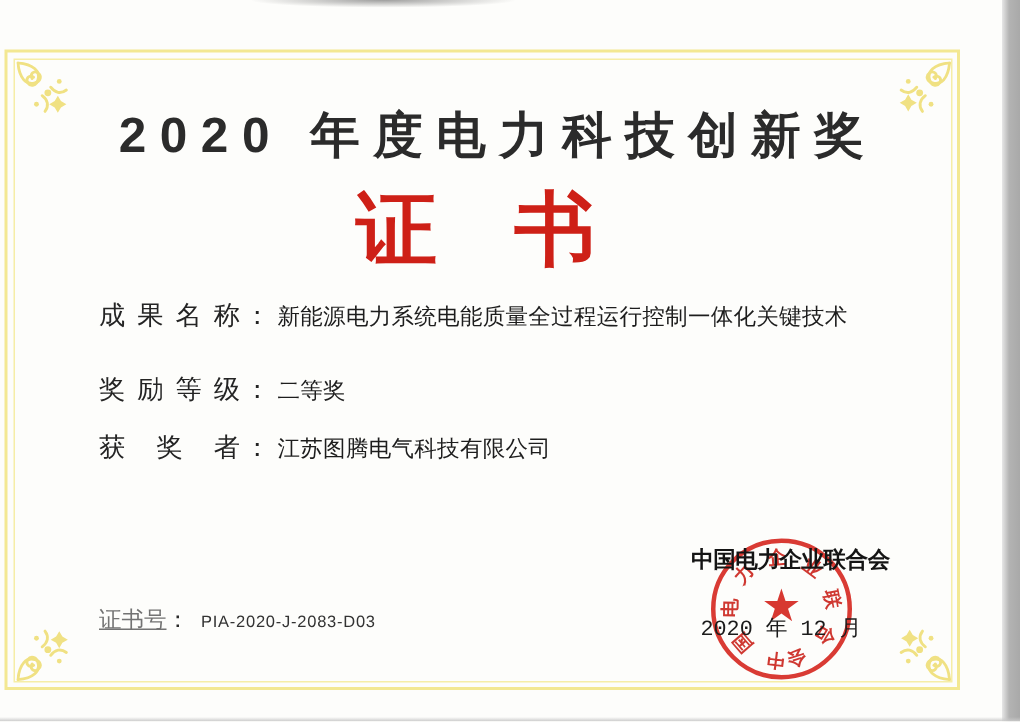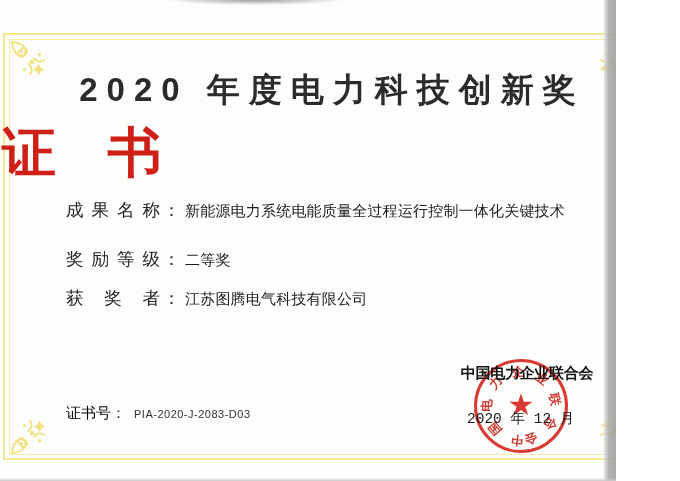--- a/index.html
+++ b/index.html
@@ -1,17 +1,17 @@
 <!DOCTYPE html>
 <html><head>
 <meta charset="utf-8">
 <style>
   html,body{margin:0;padding:0;background:#ffffff;}
   .page{
-    position:relative;width:616px;height:481px;overflow:hidden;
+    position:relative;width:680px;height:481px;overflow:hidden;
     background:#fdfdfb;
     font-family:"Liberation Sans",sans-serif;
   }
   
   .scan-edge-right{
     position:absolute;right:0;top:0;width:12px;height:481px;z-index:6;
     background:linear-gradient(to right,#e3e3e3,#a6a6a6 40%,#9a9a9a);
     opacity:.85;
   }
   .scan-smudge-top{
@@ -37,21 +37,21 @@
   .corner-tr{left:596px;top:41px;transform:rotate(90deg);}
   .corner-br{left:596px;top:416px;transform:rotate(180deg);}
   .corner-bl{left:11px;top:416px;transform:rotate(270deg);}
   
   .cert-title{
     position:absolute;left:2px;top:68px;width:660px;text-align:center;
     font-size:33px;font-weight:bold;color:#2b2b2b;letter-spacing:9px;
     font-family:"Liberation Sans",sans-serif;white-space:nowrap;z-index:2;
   }
   .cert-subtitle{
-    position:absolute;left:2px;top:117px;width:630px;text-align:left;
+    position:absolute;left:2px;top:117px;width:630px;text-align:center;
     font-size:54px;font-weight:bold;color:#ce2017;word-spacing:38px;
     font-family:"Liberation Serif",serif;z-index:2;white-space:nowrap;
   }
   
   .field-row{
     position:absolute;left:66px;display:flex;align-items:baseline;z-index:2;
     white-space:nowrap;line-height:1.15;
   }
   .row-1{top:200px;}
   .row-2{top:249px;}
@@ -67,21 +67,21 @@
   }
   .field-value{
     font-family:"Liberation Sans",sans-serif;font-size:15px;font-weight:normal;
     color:#1d1d1d;letter-spacing:0.2px;
   }
   
   .certno-row{
     position:absolute;left:66px;top:404px;display:flex;align-items:baseline;
     z-index:2;white-space:nowrap;
   }
-  .certno-label{font-family:"Liberation Serif",serif;font-size:15px;color:#000000;}
+  .certno-label{font-family:"Liberation Serif",serif;font-size:15px;color:#737373;text-decoration:underline;}
   .certno-colon{font-family:"Liberation Serif",serif;font-size:15px;color:#2a2a2a;margin-right:8px;}
   .certno-value{font-family:"Liberation Sans",sans-serif;font-size:11px;color:#333;letter-spacing:0.5px;}
   
   .seal{position:absolute;left:473px;top:358px;width:96px;height:96px;z-index:1;}
   .seal-circle{
     position:absolute;left:1px;top:1px;right:1px;bottom:1px;
     border:3px solid rgba(214,42,35,.92);border-radius:50%;box-sizing:border-box;
   }
   .seal-ring-char{
     position:absolute;left:50%;top:50%;

